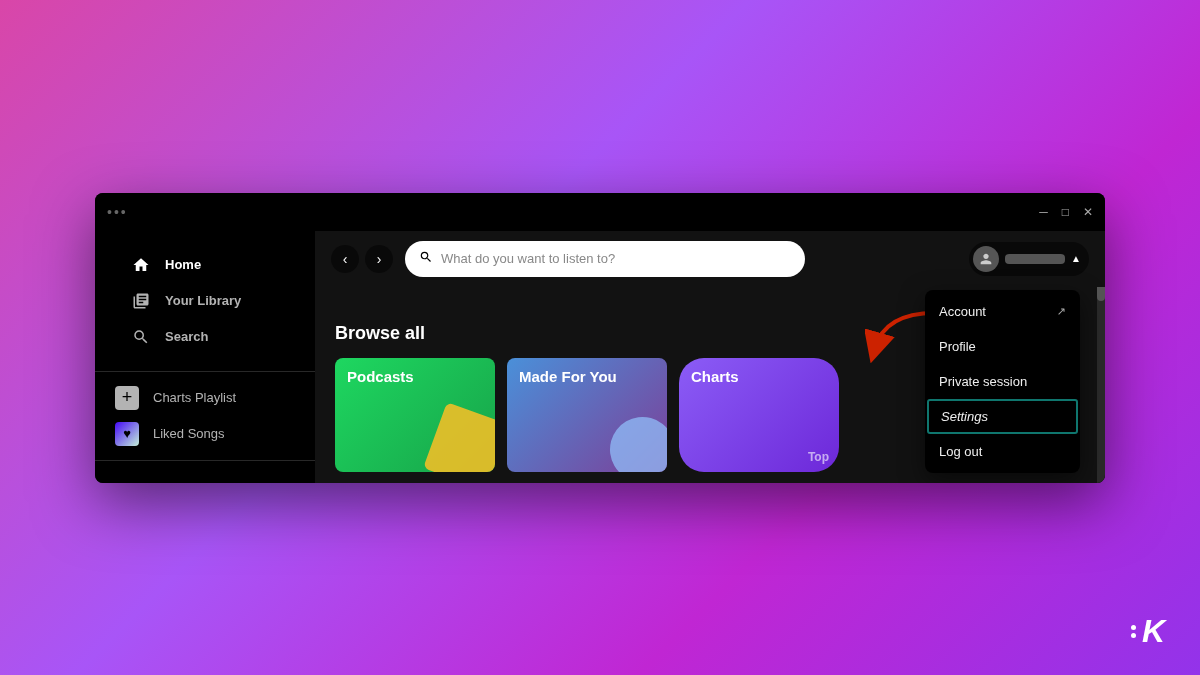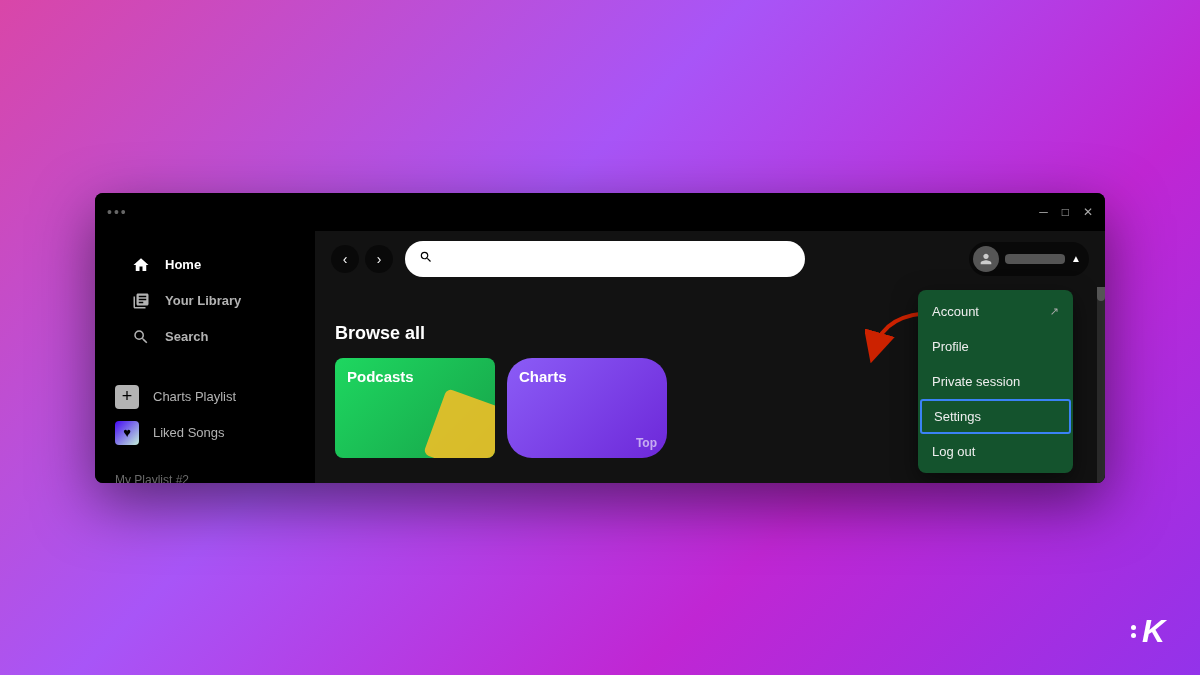--- a/index.html
+++ b/index.html
@@ -234,50 +234,51 @@
 
     .chevron-up {
       color: #fff;
       font-size: 10px;
     }
 
     
     .dropdown-menu {
       position: absolute;
       top: 48px;
-      right: 16px;
+      right: 9px;
       width: 155px;
-      background: #14532d;
+      background: #000000;
       border-radius: 8px;
       box-shadow: 0 8px 24px rgba(0,0,0,0.5);
       z-index: 100;
       padding: 4px 0;
     }
 
     .dropdown-item {
       display: flex;
       align-items: center;
       justify-content: space-between;
       padding: 10px 14px;
       color: #eee;
       font-size: 13px;
       cursor: pointer;
     }
 
     .settings-border {
-      border: 2px solid #3b82f6;
+      border: 2px solid #0f766e;
       border-radius: 3px;
       padding: 8px 12px;
       margin: 0 2px;
       color: #eee;
       font-size: 13px;
       cursor: pointer;
       display: flex;
       align-items: center;
       justify-content: space-between;
+      font-style: italic;
     }
 
     .external-icon {
       color: #aaa;
       font-size: 11px;
     }
 
     
     .browse-area {
       padding: 12px 20px;
@@ -291,21 +292,21 @@
       margin-top: 24px;
     }
 
     .cards-row {
       display: flex;
       gap: 12px;
     }
 
     .card {
       width: 160px;
-      height: 100px;
+      height: 114px;
       border-radius: 8px;
       overflow: hidden;
       position: relative;
       flex-shrink: 0;
     }
 
     .card-podcasts {
       background: linear-gradient(135deg, #1ed760 0%, #17a349 100%);
     }
 
@@ -442,38 +443,38 @@
         <span>Charts Playlist</span>
       </div>
 
       <div class="sidebar-library-item">
         <div class="icon-circle liked" style="width:24px;height:24px;border-radius:4px;display:flex;align-items:center;justify-content:center;font-size:13px;">♥</div>
         <span>Liked Songs</span>
       </div>
 
       <div class="sidebar-divider"></div>
 
-      <div class="playlist-label">My Playlist #2</div>
 
     </div>
 
     <div class="content-area">
 
       <div class="top-bar">
         <div class="nav-buttons">
           <div class="nav-btn">‹</div>
           <div class="nav-btn">›</div>
         </div>
 
         <div class="search-bar">
           <span class="search-icon">
             <svg width="14" height="14" viewBox="0 0 24 24" fill="#000">
               <path d="M15.5 14h-.79l-.28-.27A6.47 6.47 0 0 0 16 9.5 6.5 6.5 0 1 0 9.5 16c1.61 0 3.09-.59 4.23-1.57l.27.28v.79l5 4.99L20.49 19l-4.99-5zm-6 0C7.01 14 5 11.99 5 9.5S7.01 5 9.5 5 14 7.01 14 9.5 11.99 14 9.5 14z"></path>
             </svg>
           </span>
+          <span class="search-input-display">What do you want to listen to?</span>
         </div>
 
         <div class="user-area">
           <div class="user-btn">
             <div class="avatar-circle">
               <svg width="16" height="16" viewBox="0 0 24 24" fill="#ccc">
                 <path d="M12 12c2.21 0 4-1.79 4-4s-1.79-4-4-4-4 1.79-4 4 1.79 4 4 4zm0 2c-2.67 0-8 1.34-8 4v2h16v-2c0-2.66-5.33-4-8-4z"></path>
               </svg>
             </div>
             <div class="username-placeholder"></div>
@@ -510,20 +511,24 @@
       <div class="browse-area">
         <div class="browse-title">Browse all</div>
 
         <div class="cards-row">
 
           <div class="card card-podcasts">
             <span class="card-label">Podcasts</span>
             <div style="position:absolute;bottom:-10px;right:-8px;width:70px;height:70px;background:#fbbf24;border-radius:6px;transform:rotate(20deg);opacity:0.85;"></div>
           </div>
 
+          <div class="card card-made-for-you">
+            <span class="card-label">Made For You</span>
+            <div style="position:absolute;bottom:-10px;right:-8px;width:65px;height:65px;background:#93c5fd;border-radius:50%;transform:rotate(15deg);opacity:0.7;"></div>
+          </div>
 
           <div class="card card-charts">
             <span class="card-label">Charts</span>
             <div style="position:absolute;bottom:8px;right:10px;color:rgba(255,255,255,0.6);font-size:12px;font-weight:700;">Top</div>
           </div>
 
 
         </div>
       </div>
 

